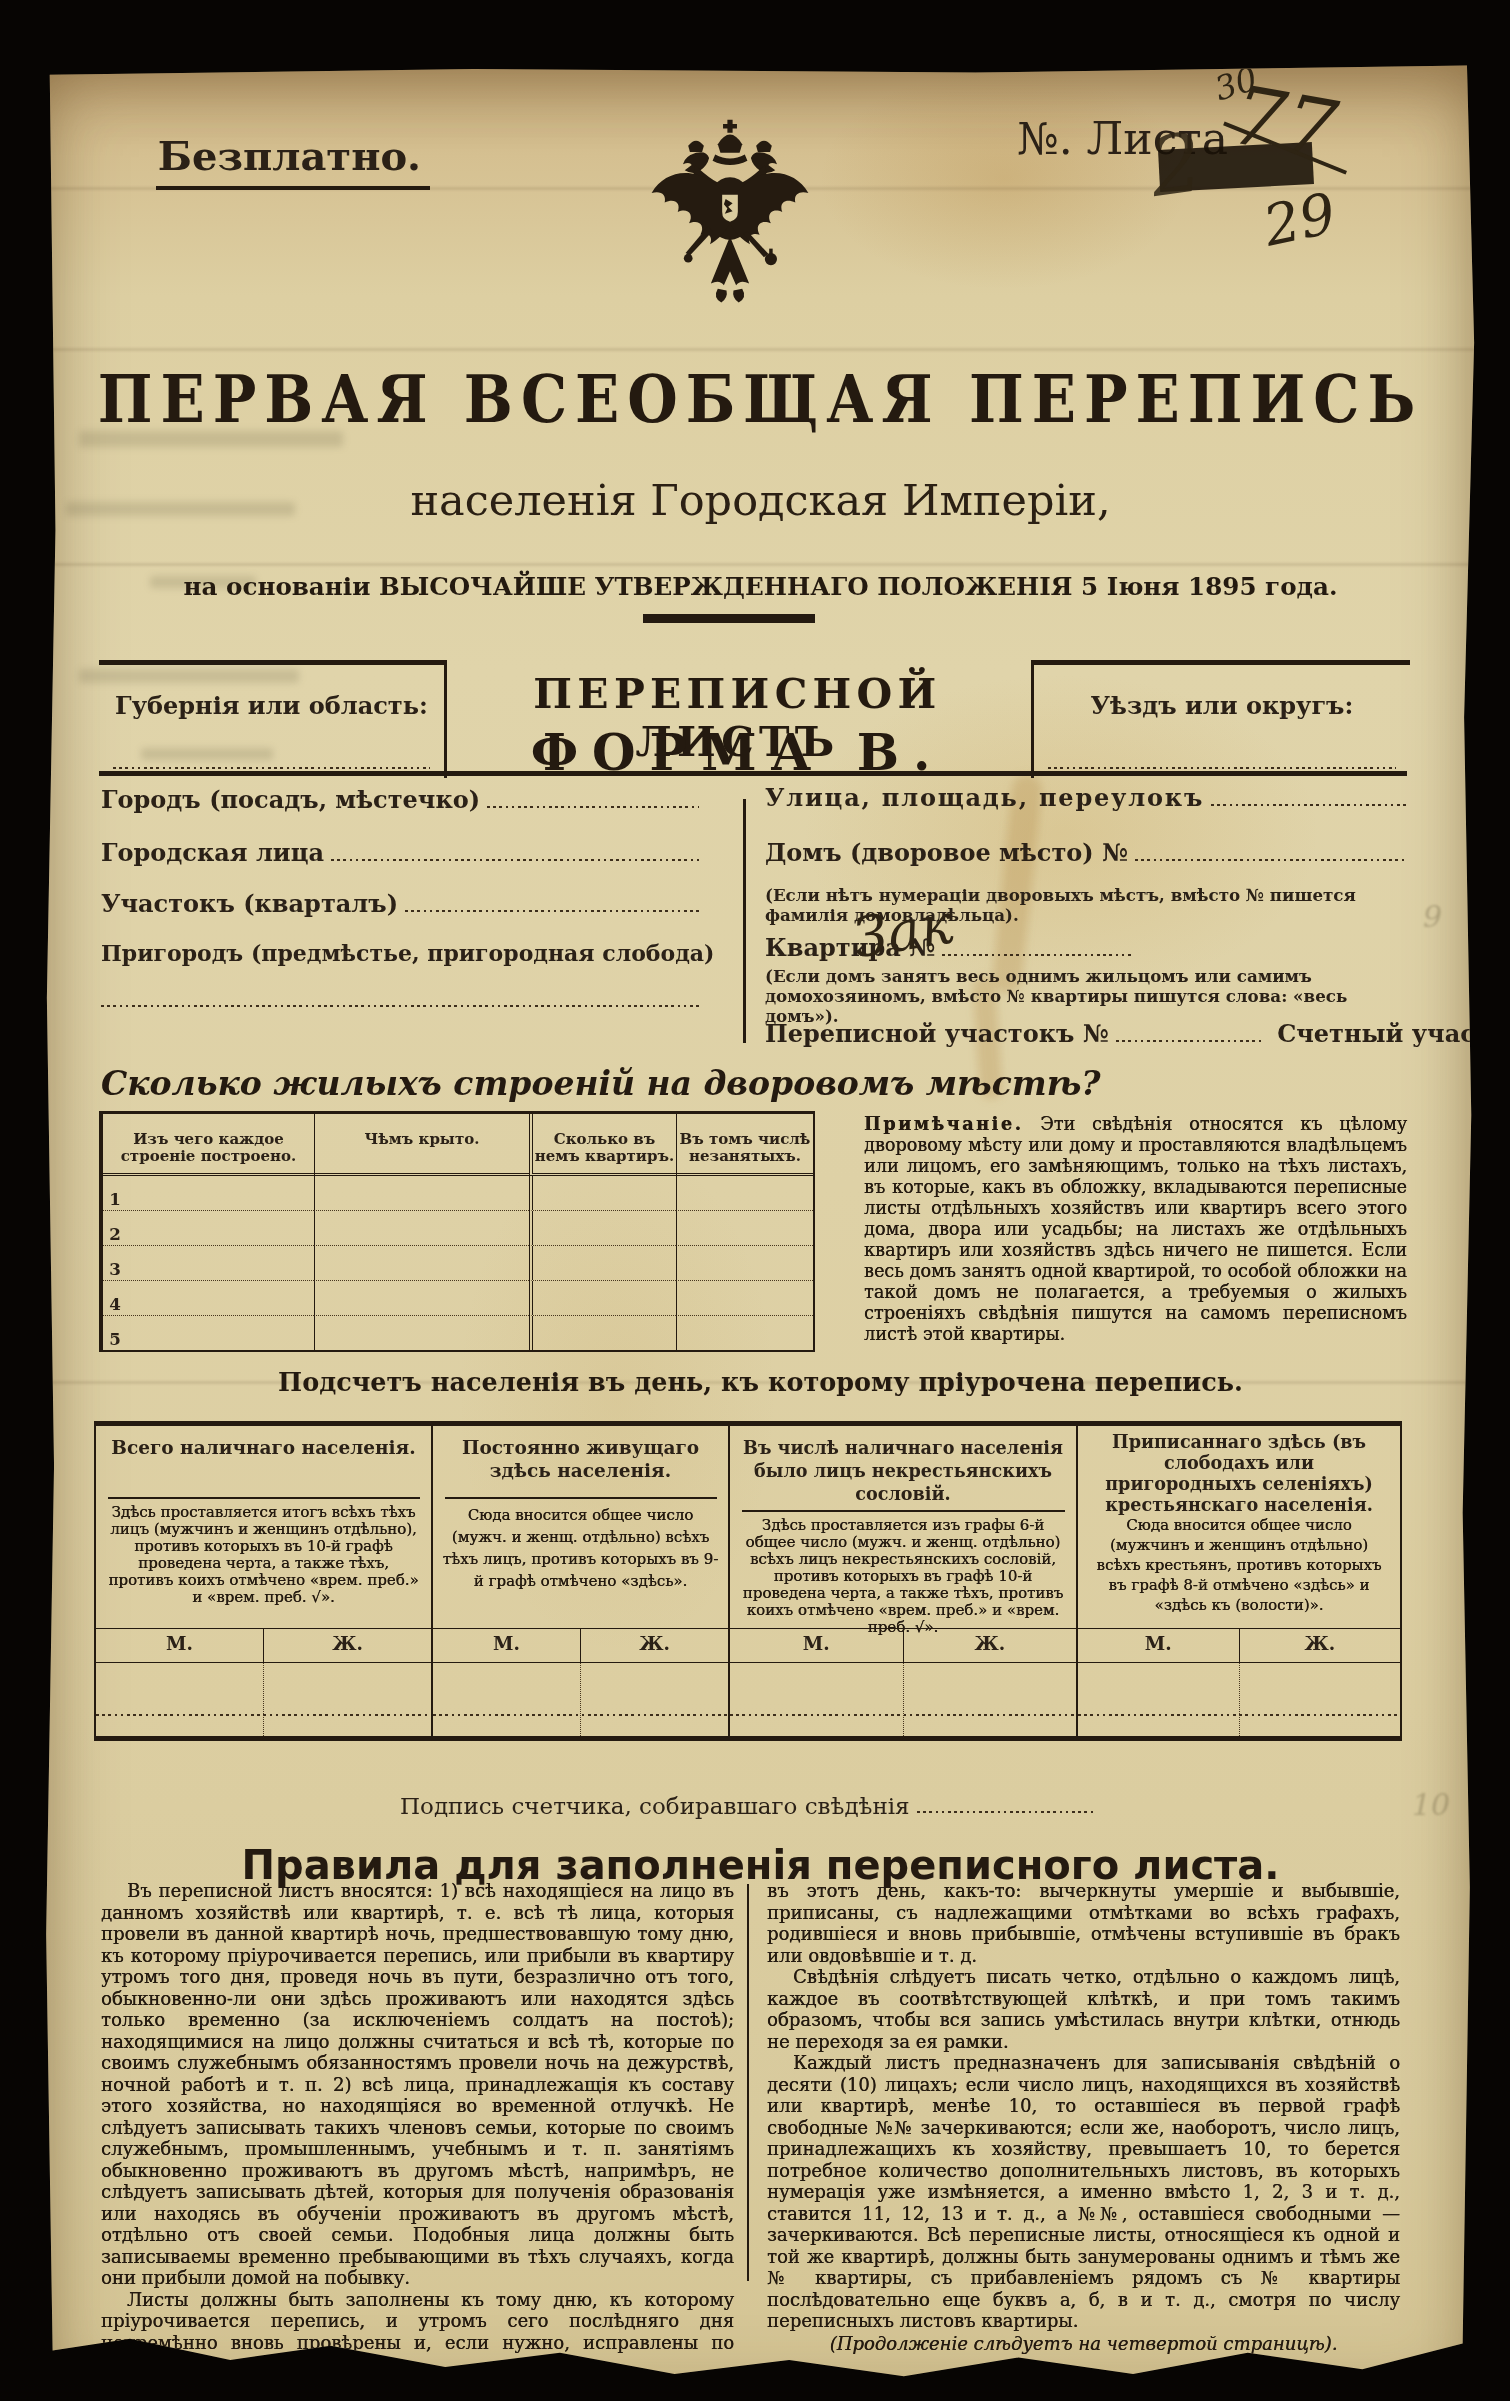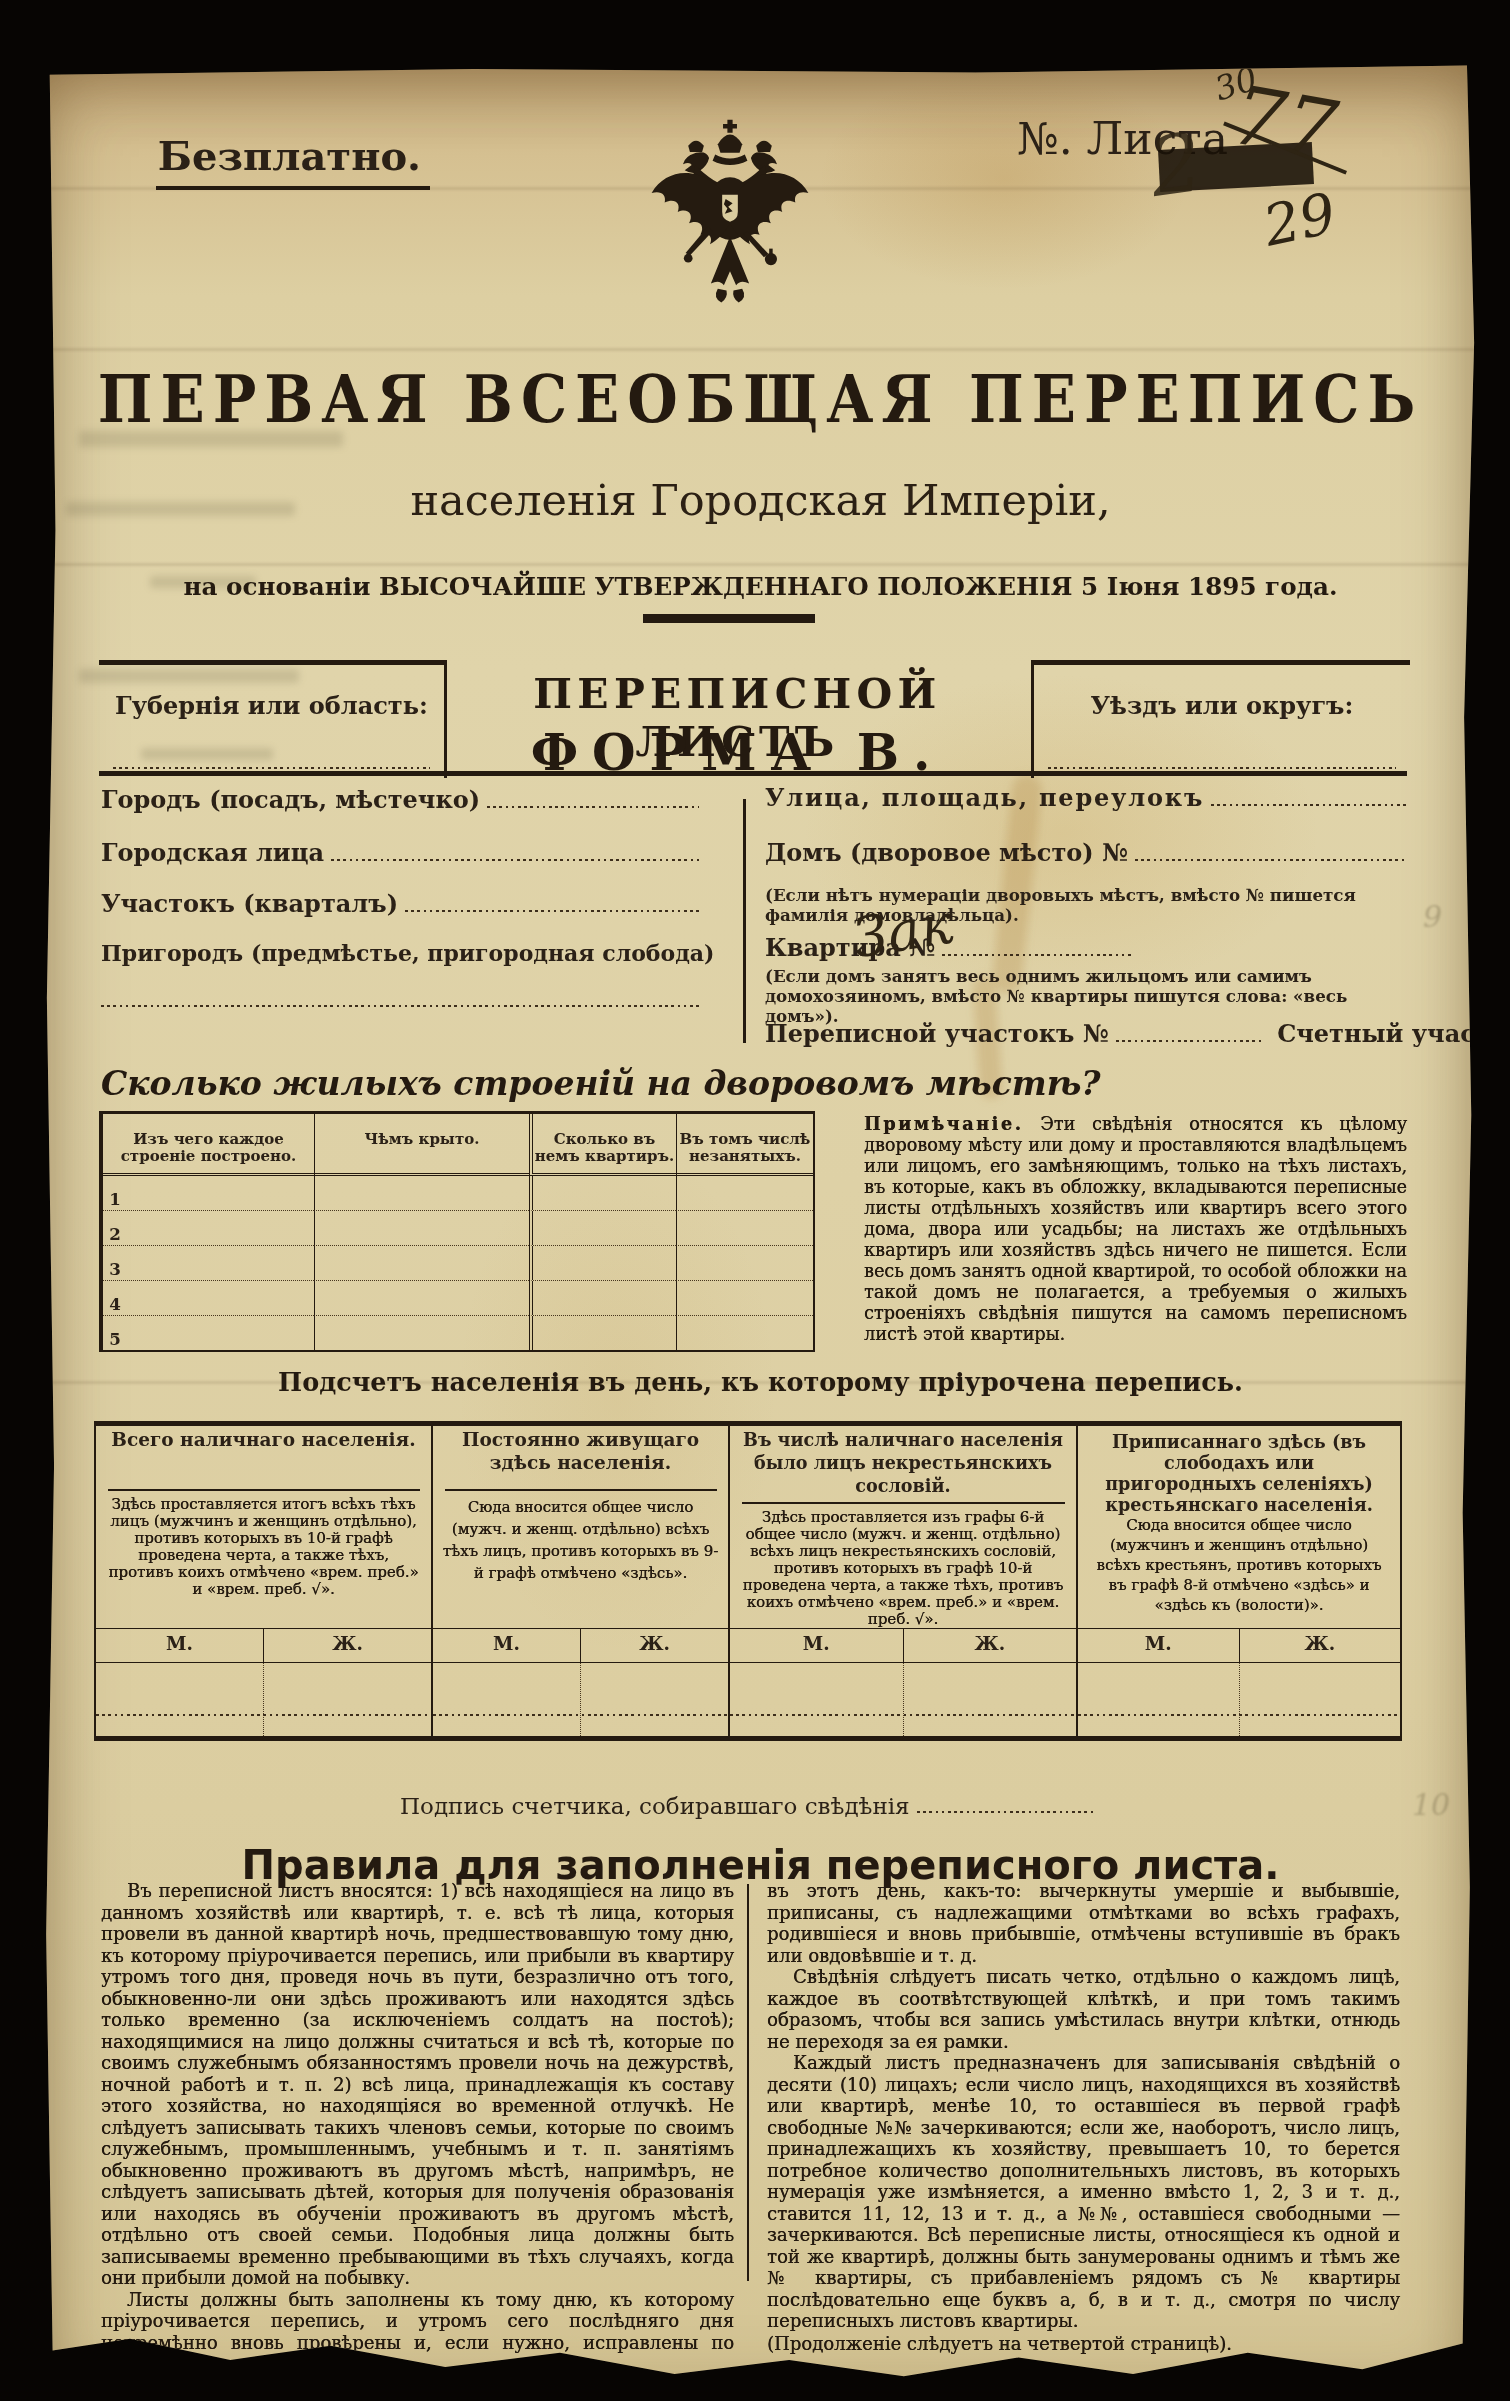--- a/index.html
+++ b/index.html
@@ -70,21 +70,21 @@
   .note-block{left:820px;top:1051px;width:543px;font-size:17.6px;line-height:21px;text-align:justify;
     color:#241a10;text-shadow:0.3px 0 0 currentColor;}
   .note-label{font-weight:bold;letter-spacing:2.6px;}
 
   .census-heading{left:0;width:1433px;top:1305px;text-align:center;font-size:25.5px;font-weight:bold;color:#241a10;}
   .ctable{left:50px;top:1359px;width:1304px;height:310px;border:2.6px solid #241a10;
     border-top-width:5.3px;border-bottom-width:5.3px;display:flex;}
   .ccol{position:relative;padding:0 8px;box-sizing:border-box;}
   .ccol+.ccol{border-left:2.6px solid #241a10;}
   .c1{width:335px;} .c2{width:297px;} .c3{width:348px;} .c4{width:324px;}
-  .chead{font-size:18.5px;font-weight:bold;text-align:center;line-height:23px;padding-top:2px;min-height:56px;}
+  .chead{font-size:18.5px;font-weight:bold;text-align:center;line-height:23px;padding-top:10px;min-height:56px;}
   .chead-rule{height:1.8px;background:#241a10;margin:5.3px 3.5px 5.3px 3.5px;}
   .cdesc{font-size:15px;line-height:17px;text-align:center;color:#241a10;text-shadow:0.3px 0 0 currentColor;}
   .mz{position:absolute;left:0;right:0;top:202px;bottom:0;border-top:1.8px solid #241a10;display:flex;flex-direction:column;}
   .mz-labels{display:flex;height:33px;border-bottom:1.8px solid #241a10;}
   .mz-labels span{flex:1;text-align:center;font-size:18.5px;font-weight:bold;padding-top:4.4px;}
   .mz-labels span + span{border-left:1.8px solid #241a10;}
   .mz-cells{flex:1;display:flex;position:relative;}
   .mz-cells .cell{flex:1;}
   .mz-cells .cell + .cell{border-left:1.8px dotted #47361f;}
   .mz-dot{position:absolute;left:0;right:0;top:51px;height:1.8px;
@@ -94,21 +94,21 @@
   .sig-label{font-size:23px;white-space:nowrap;}
   .rules-heading{left:0;width:1433px;top:1780px;text-align:center;
     font-family:"DejaVu Sans",sans-serif;font-size:40px;font-weight:bold;color:#241a10;}
   .rules-col{position:absolute;width:633px;font-size:18px;line-height:21.5px;text-align:justify;
     color:#241a10;text-shadow:0.3px 0 0 currentColor;}
   .rules-left{left:57px;top:1818px;}
   .rules-right{left:723px;top:1818px;}
   .rules-col p{margin:0;text-indent:26px;}
   .rules-col p.noindent{text-indent:0;}
   .rules-divider{left:703px;top:1822px;width:1.8px;height:397px;background:#241a10;}
-  .continuation{text-indent:0 !important;margin-top:1.8px !important;}
+  .continuation{text-align:center;font-style:italic;text-indent:0 !important;margin-top:1.8px !important;}
 </style>
 </head>
 <body>
 
 <div class="scan">
   <div class="paper">
 
     <div class="crease" style="top:125px"></div>
     <div class="crease" style="top:286px"></div>
     <div class="crease" style="top:501px"></div>

